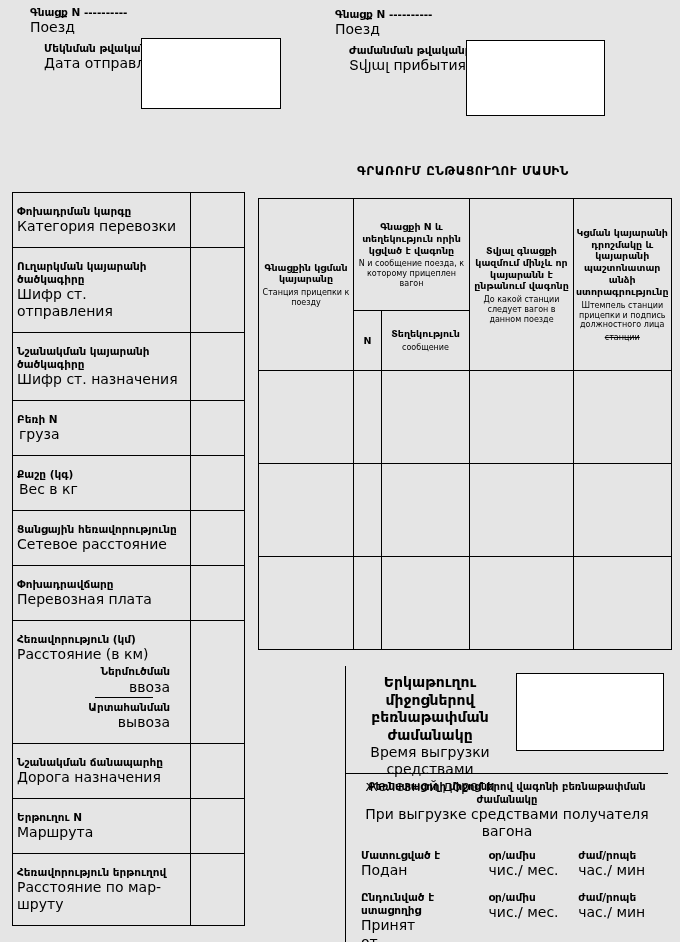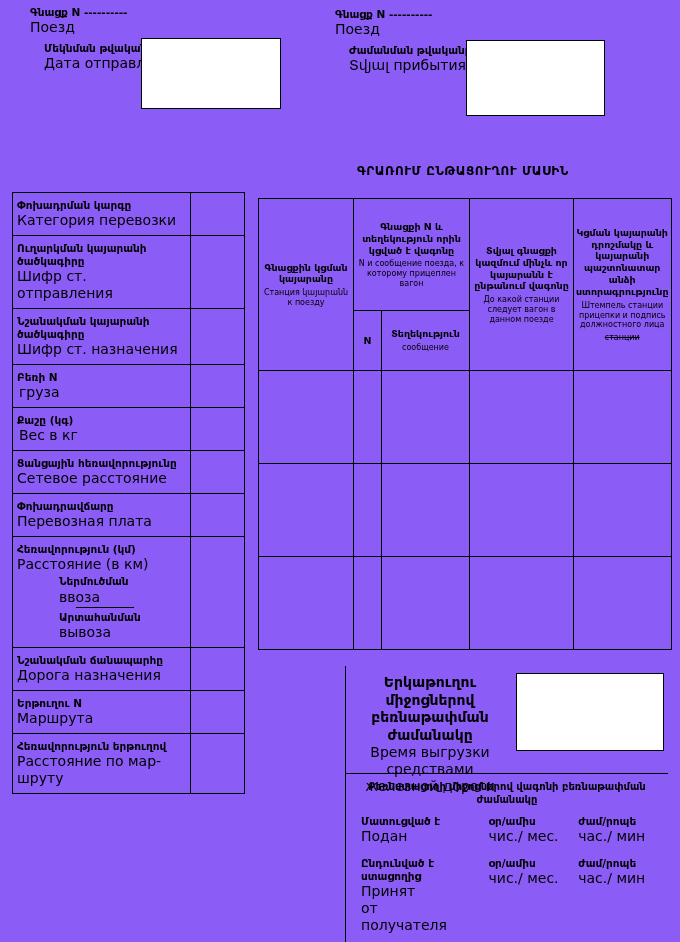--- a/index.html
+++ b/index.html
@@ -1,33 +1,33 @@
 <!DOCTYPE html>
 <html><head>
 <meta charset="utf-8">
 <style>
   *{margin:0;padding:0;box-sizing:border-box}
   html,body{background:#fff}
-  .page{position:relative;width:680px;height:942px;background:#8b5cf6;color:#000;
+  .page{position:relative;width:680px;height:942px;background:#e5e5e5;color:#000;
         font-family:"DejaVu Sans","Liberation Sans",sans-serif;overflow:hidden}
   .abs{position:absolute}
   .hy{font-weight:bold;font-size:10.5px;line-height:1.25}
   .ru{font-weight:normal;font-size:14px;line-height:1.2}
   .pre{white-space:pre-line}
   .ctr{text-align:center}
   .ind{margin-left:2px}
   .fill-box{position:absolute;border:1px solid #000;background:#fff}
   .title-hy{font-size:12px;font-weight:bold;letter-spacing:.5px}
   .title-ru{font-size:9.5px;font-weight:bold}
   
   .ltable{position:absolute;left:12px;top:192px;border-collapse:collapse;table-layout:fixed}
-  .ltable td{border:1px solid #000;vertical-align:top;padding:6px 4px}
+  .ltable td{border:1px solid #000;vertical-align:top;padding:12px 4px}
   .ltable .lbl{width:178px}
   .ltable .val{width:54px}
-  .subblock{margin-left:42px;margin-top:3px;width:92px;text-align:left}
+  .subblock{margin-left:61px;margin-top:3px;width:92px;text-align:right}
   .fill-line{border-bottom:1px solid #000;width:58px;margin:2px auto 3px}
   
   .rtable{position:absolute;left:258px;top:198px;border-collapse:collapse;table-layout:fixed}
   .rtable th,.rtable td{border:1px solid #000;padding:3px 2px;vertical-align:middle;
         text-align:center;font-weight:normal;word-wrap:break-word}
   .rtable .hy{font-size:9.5px}
   .rtable .ru{font-size:8px;margin-top:3px}
   .struck{text-decoration:line-through}
   .drow td{height:93px}
   
@@ -167,21 +167,21 @@
       <col style="width:95px">
         <col style="width:28px">
         <col style="width:88px">
       <col style="width:104px">
         <col style="width:95px">
     </colgroup>
     <tbody>
         <tr style="height:112px">
       <th rowspan="2">
         <div class="hy">Գնացքին կցման կայարանը</div>
-        <div class="ru">Станция կայարանն к поезду</div>
+        <div class="ru">Станция прицепки к поезду</div>
       </th>
       <th colspan="2">
         <div class="hy">Գնացքի N և տեղեկություն որին կցված է վագոնը</div>
         <div class="ru">N и сообщение поезда, к которому прицеплен вагон</div>
       </th>
       <th rowspan="2">
         <div class="hy">Տվյալ գնացքի կազմում մինչև որ կայարանն է ընթանում վագոնը</div>
         <div class="ru">До какой станции следует вагон в данном поезде</div>
       </th>
       <th rowspan="2">
@@ -231,20 +231,21 @@
 ժամանակը</div>
         <div class="ru pre">Время выгрузки
 средствами
 железной дороги</div>
       </div>
       <div class="fill-box" style="left:170px;top:7px;width:148px;height:78px"></div>
     </div>
     <div class="consignee-part">
       <div class="hy pre ctr title-line">Բեռնստացողի միջոցներով վագոնի բեռնաթափման
 ժամանակը</div>
+      <div class="ru ctr">При выгрузке средствами получателя вагона</div>
       <div class="grow">
         <div class="gc c1">
           <div class="hy">Մատուցված է</div>
           <div class="ru">Подан</div>
         </div>
         <div class="gc c2">
           <div class="hy">օր/ամիս</div>
           <div class="ru">чис./ мес.</div>
         </div>
         <div class="gc c3">

